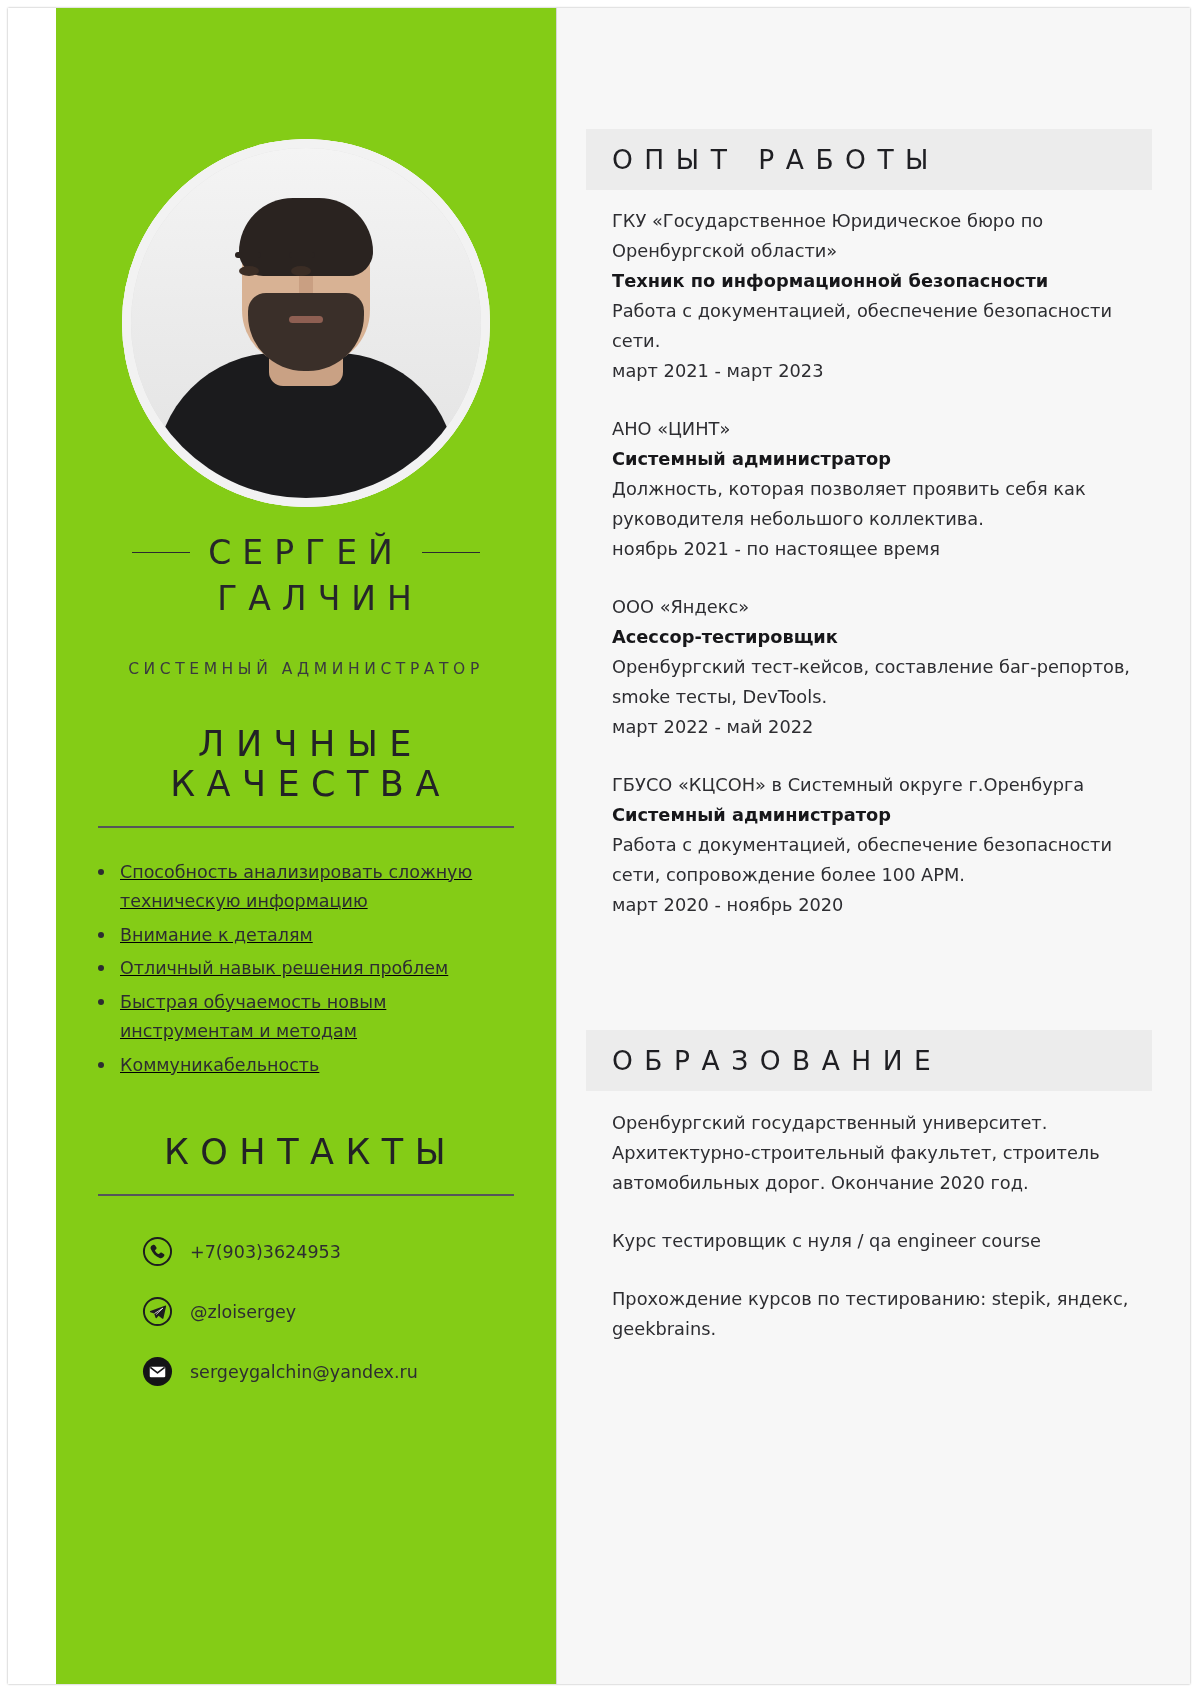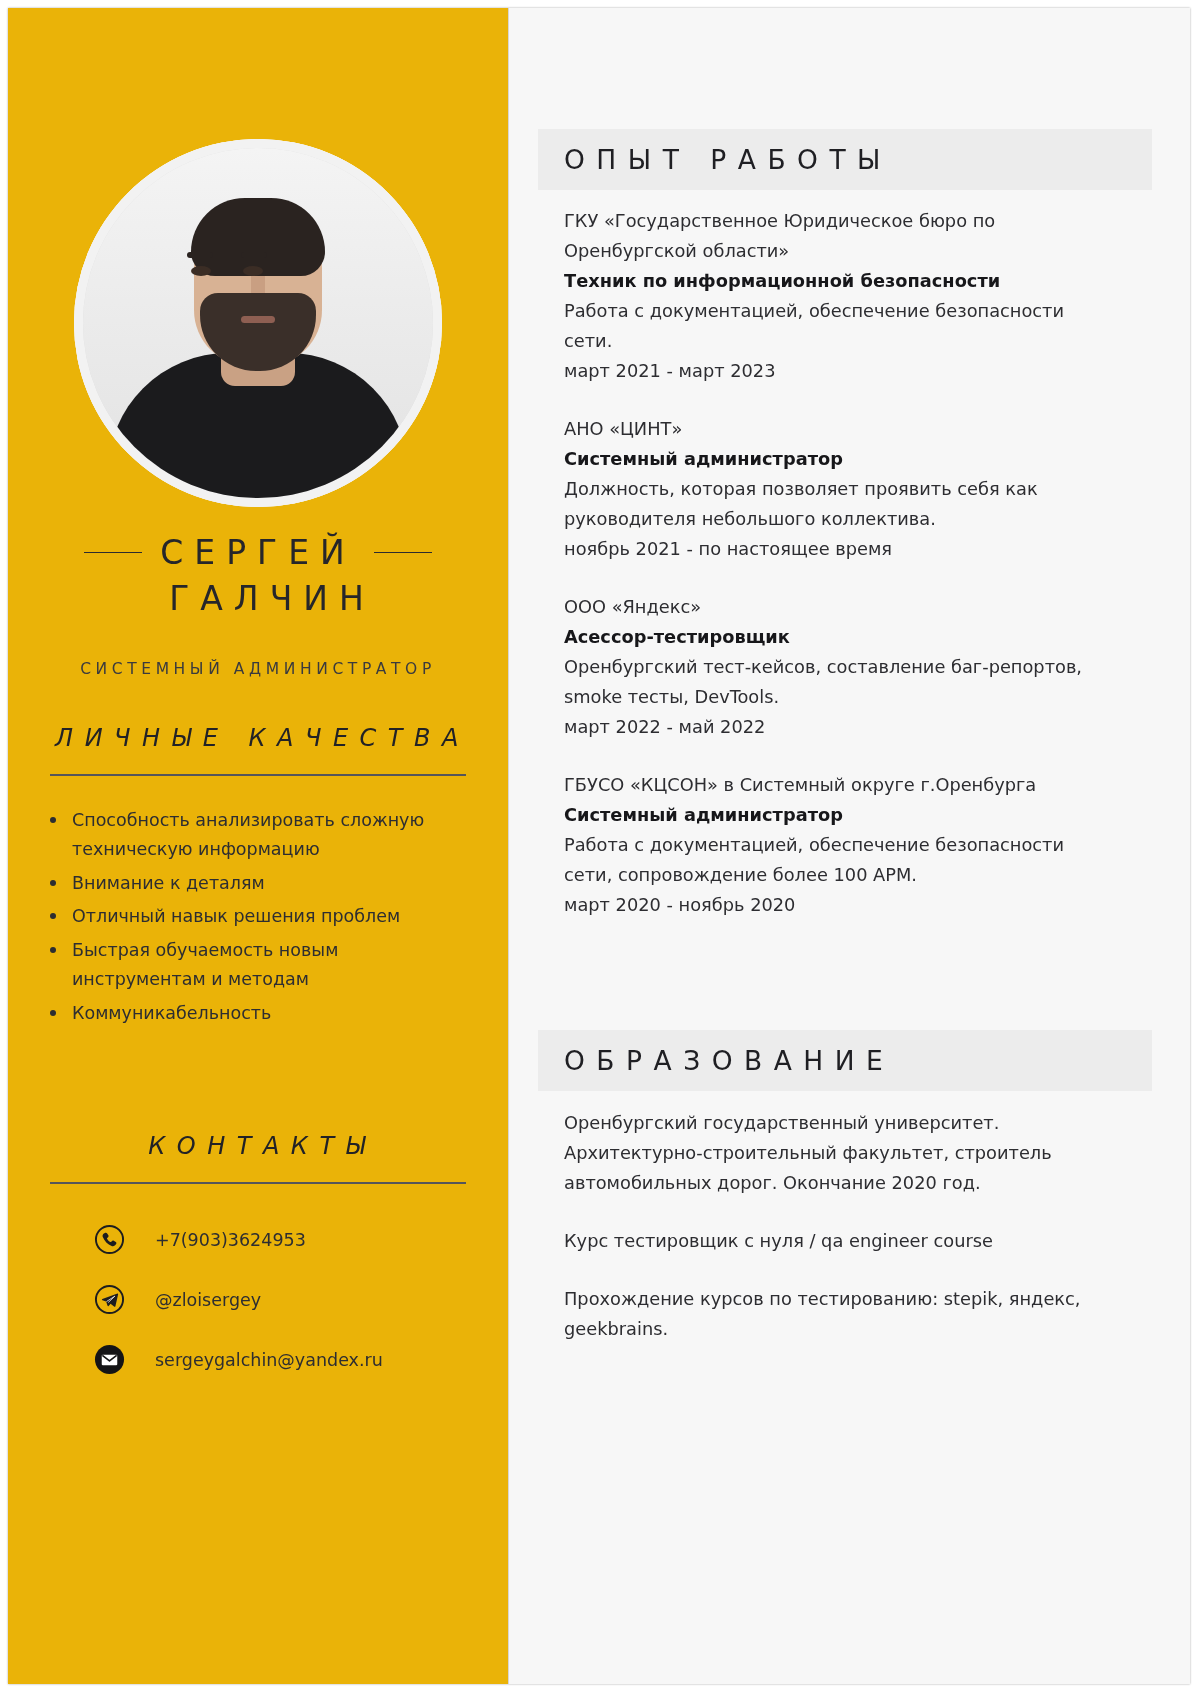--- a/index.html
+++ b/index.html
@@ -14,23 +14,24 @@
     left:8px;top:8px;
     width:1182px;height:1676px;
     background:#ffffff;
     box-shadow:0 0 2px rgba(0,0,0,.35);
     display:flex;
     overflow:hidden;
   }
   
   .sidebar{
     width:500px;
-    background:#eab308;
+    background:#84cc16;
     position:relative;
     flex:0 0 500px;
+    margin-left:48px;
   }
   .photo-wrap{
     position:absolute;
     left:66px;top:131px;
     width:368px;height:368px;
     border-radius:50%;
     background:#fdfdfd;
     padding:0;
     box-sizing:border-box;
     display:flex;align-items:center;justify-content:center;
@@ -92,44 +93,44 @@
   .name-dash{display:inline-block;width:58px;height:1.5px;background:#2b2b2f;}
   .name-line2{
     font-size:33px;letter-spacing:11px;color:#26262a;font-weight:400;
     margin-top:7px;padding-left:28px;
   }
   .job-title{
     position:absolute;left:0;top:652px;width:500px;text-align:center;
     font-size:15.5px;letter-spacing:4.6px;color:#3a3a3e;
   }
   .side-heading{
-    text-align:center;font-size:24px;letter-spacing:11.5px;color:#222226;
-    font-weight:400;padding-left:9px;font-style:italic;
+    text-align:center;font-size:35px;letter-spacing:11.5px;color:#222226;
+    font-weight:400;padding-left:9px;
   }
   .side-rule{height:1.6px;background:#55555a;margin:22px 42px 0 42px;}
   .qualities{
     position:absolute;left:0;top:716px;width:500px;
   }
   .qual-list{
-    margin:30px 0 0 0;padding:0 56px 0 64px;list-style:none;
+    margin:30px 0 0 0;padding:0 56px 0 64px;list-style:none;text-decoration:underline;
   }
   .qual-list li{
     position:relative;font-size:17.5px;line-height:29.5px;color:#2d2d31;
     margin-bottom:4px;
   }
   .qual-list li .dot{
     position:absolute;left:-22px;top:11px;width:6px;height:6px;border-radius:50%;
     background:#2d2d31;
   }
   .contacts{
     position:absolute;left:0;top:1124px;width:500px;
   }
   .contact-rows{margin-top:34px;padding:0 0 0 86px;}
   .contact-row{
-    display:flex;align-items:center;gap:30px;height:44px;margin-bottom:16px;text-align:right;
+    display:flex;align-items:center;gap:17px;height:44px;margin-bottom:16px;text-align:right;
   }
   .contact-text{font-size:17.5px;color:#2d2d31;}
   .ico{width:31px;height:31px;flex:0 0 31px;display:block;}
 
   
   .main{
     flex:1;background:#f7f7f7;position:relative;
   }
   .divider{
     position:absolute;left:0;top:0;width:1px;height:100%;background:#d6d6d6;

